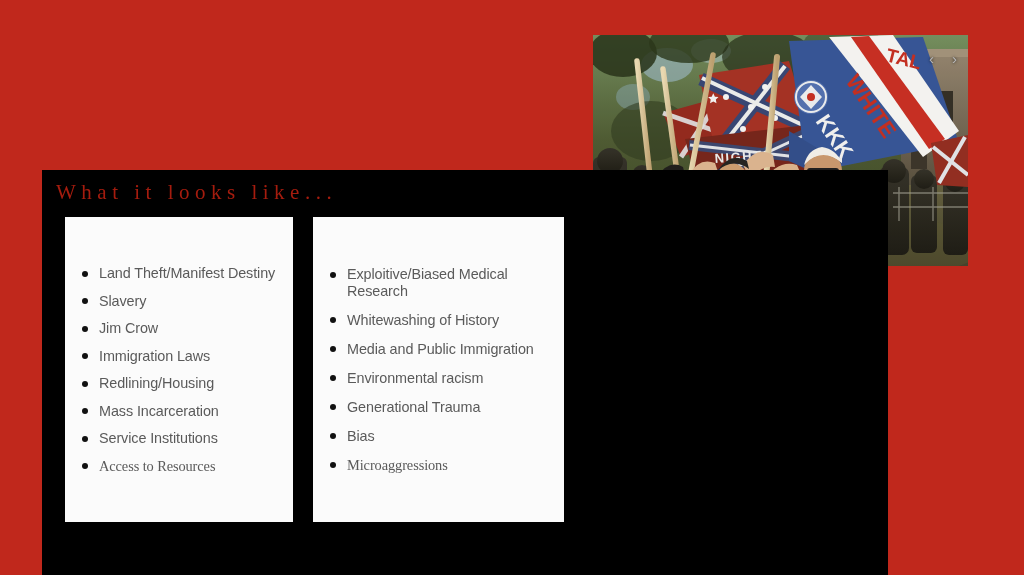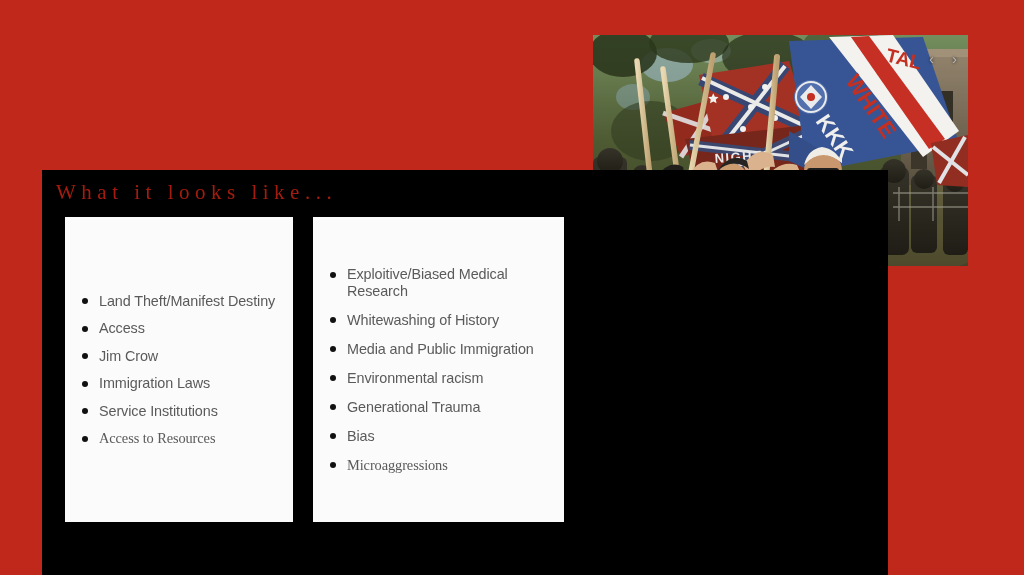--- a/index.html
+++ b/index.html
@@ -290,23 +290,25 @@
     <span class="carousel-arrow carousel-next">›</span>
   </div>
 
   <div class="panel">
 
     <div class="panel-title">What it looks like...</div>
 
     <div class="card card-left">
       <ul class="bullet-list">
         <li>Land Theft/Manifest Destiny</li>
-        <li>Access</li>
+        <li>Slavery</li>
         <li>Jim Crow</li>
         <li>Immigration Laws</li>
+        <li>Redlining/Housing</li>
+        <li>Mass Incarceration</li>
         <li>Service Institutions</li>
         <li>Access to Resources</li>
       </ul>
     </div>
 
     <div class="card card-right">
       <ul class="bullet-list">
         <li>Exploitive/Biased Medical Research</li>
         <li>Whitewashing of History</li>
         <li>Media and Public Immigration</li>

